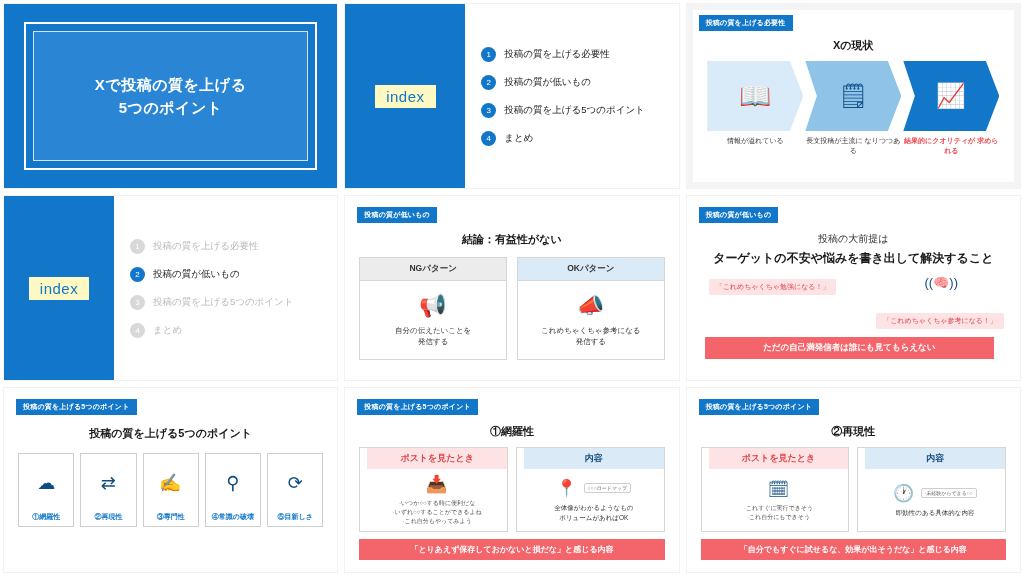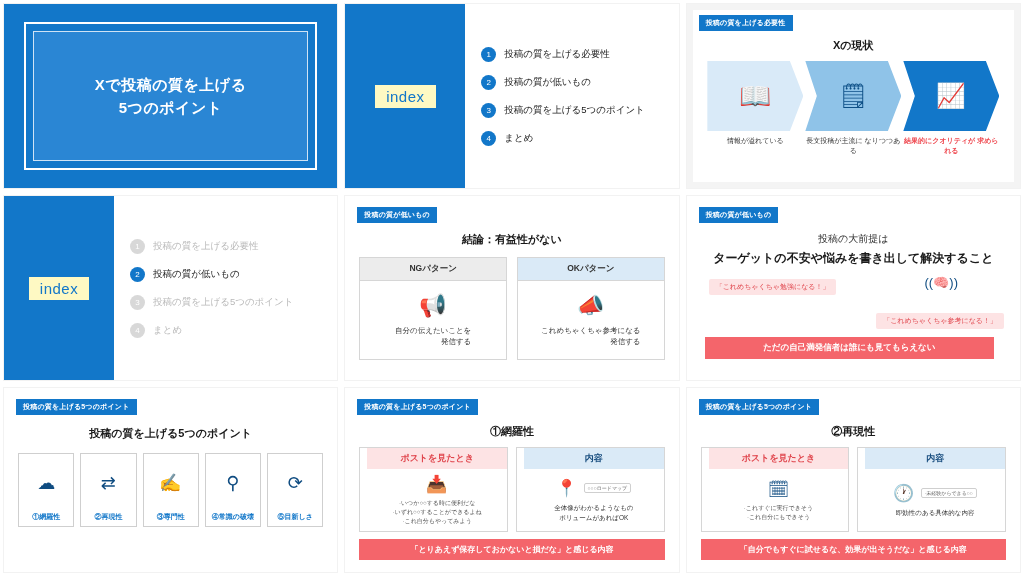--- a/index.html
+++ b/index.html
@@ -108,21 +108,21 @@
   .card-head {
     text-align: center; font-size: 8.5px; font-weight: bold; padding: 5px 0;
     color: #333; border-bottom: 1px solid #d6d6d6;
   }
   .head-gray { background: #ececec; }
   .head-blue { background: #daeaf7; }
   .card-body {
     height: 78px; display: flex; flex-direction: column;
     align-items: center; justify-content: center; gap: 7px; padding: 6px;
   }
-  .card-cap { font-size: 7.5px; color: #333; text-align: right; line-height: 1.45; }
+  .card-cap { font-size: 7.5px; color: #333; text-align: center; line-height: 1.45; }
   
   .sub-line { text-align: center; font-size: 10px; color: #333; }
   .big-line { text-align: center; font-size: 12px; font-weight: bold; color: #1a1a1a; margin-top: 4px; }
   .bubble {
     display: inline-block; background: #fde3e4; color: #e0464d;
     font-size: 7px; padding: 3px 7px; border-radius: 2px;
   }
   .redbar {
     background: #f4656b; color: #fff; text-align: center;
     font-size: 8.5px; font-weight: bold; padding: 5px 0; margin: 0 18px;

